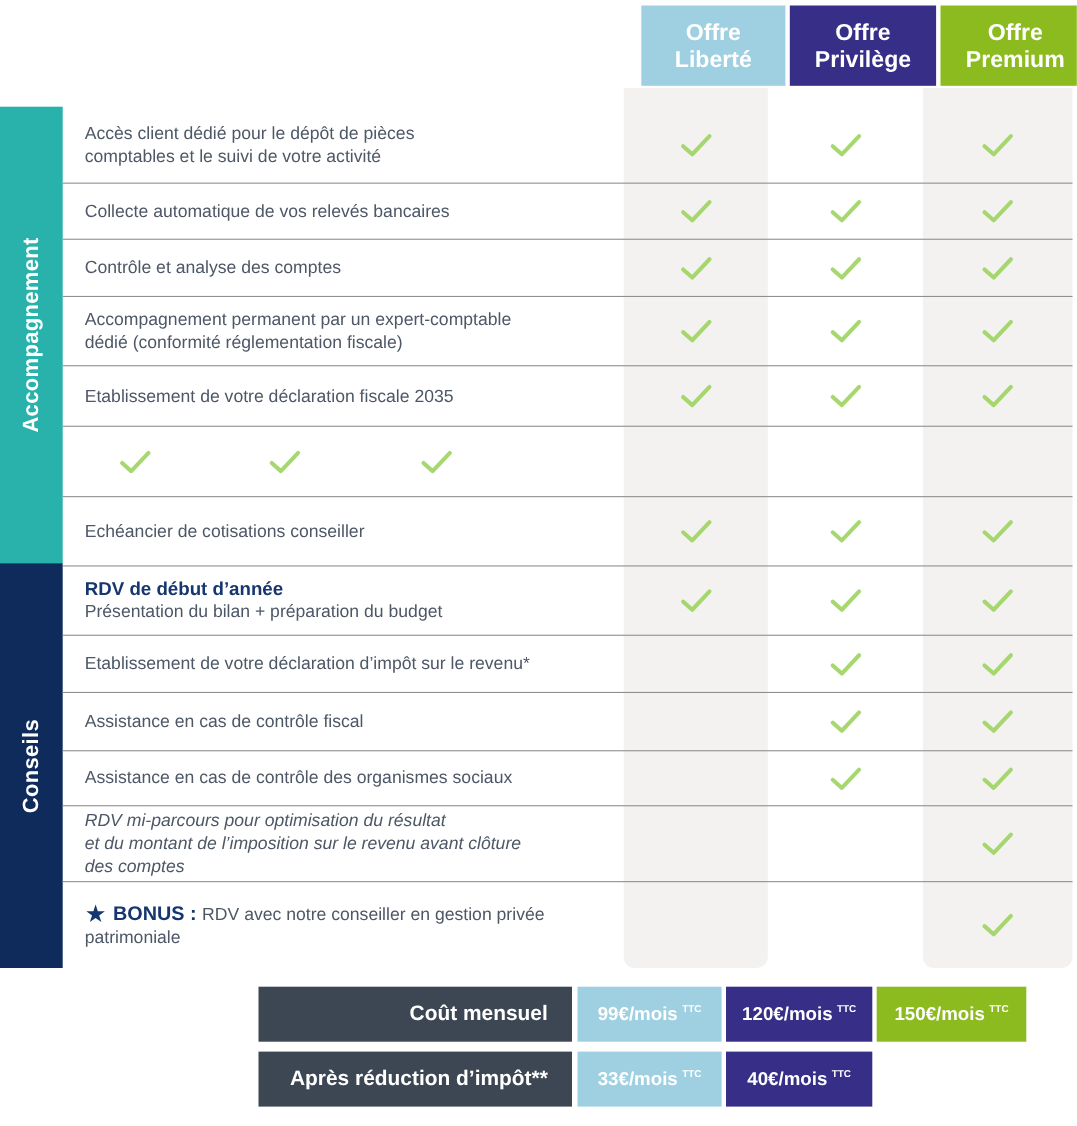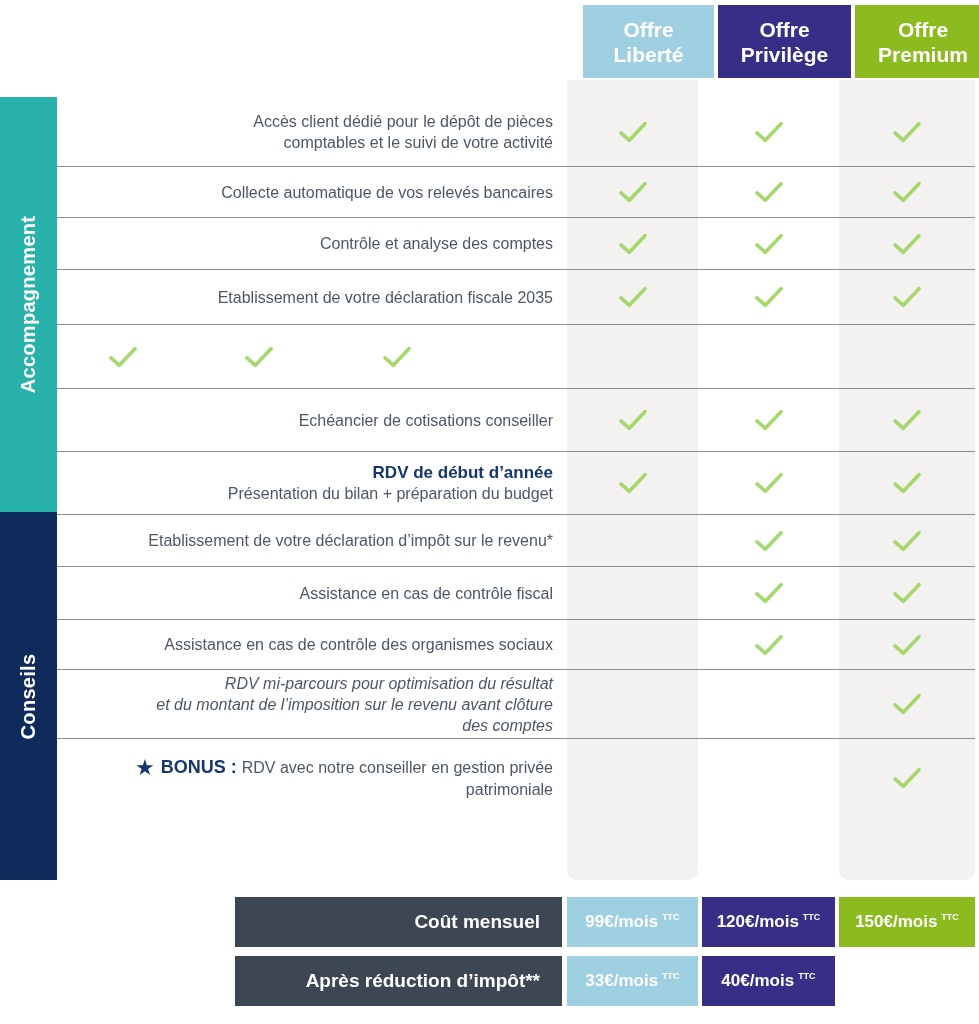--- a/index.html
+++ b/index.html
@@ -26,41 +26,41 @@
   .colbg2{left:839px;width:136px;}
 
   
   .side{position:absolute;left:0;width:57px;display:flex;align-items:center;justify-content:center;}
   .side0{top:97px;height:415px;background:var(--teal);}
   .side1{top:512px;height:368px;background:var(--navy);}
   .side span{transform:rotate(-90deg);white-space:nowrap;color:#fff;font-weight:bold;font-size:20px;letter-spacing:.3px;}
 
   
   .rows{position:absolute;left:57px;top:97px;width:918px;}
-  .row{display:flex;box-sizing:border-box;border-bottom:1px solid var(--rowline);text-align:right;}
+  .row{display:flex;box-sizing:border-box;border-bottom:1px solid var(--rowline);}
   .row.last{border-bottom:none;}
   .feature{width:510px;box-sizing:border-box;padding:0 14px 0 20px;display:flex;
            flex-direction:column;justify-content:center;color:var(--text);
            font-size:16px;line-height:21px;}
   .row-title{font-weight:bold;color:var(--titlenavy);font-size:17px;}
   .row-text{white-space:pre-line;}
   .inline-wrap{display:block;}
   .inline-wrap .row-title{display:inline;font-size:18px;}
   .star{display:inline-block;color:var(--titlenavy);font-size:22px;margin-right:6px;
         vertical-align:-2px;line-height:1;}
   .cell{display:flex;align-items:center;justify-content:center;box-sizing:border-box;}
   .c0{width:131px;margin-right:4px;}
   .c1{width:133px;margin-right:4px;}
   .c2{width:136px;}
 
   
   .price-row{position:absolute;left:235px;height:50px;display:flex;}
   .price-row.pr0{top:897px;}
   .price-row.pr1{top:956px;}
-  .price-label{width:327px;background:var(--slate);color:#fff;font-weight:bold;font-size:19px;
+  .price-label{width:285px;background:var(--slate);color:#fff;font-weight:bold;font-size:19px;
                display:flex;align-items:center;justify-content:flex-end;
                padding-right:22px;box-sizing:border-box;}
   .price-box{display:flex;align-items:center;justify-content:center;color:#fff;
              font-weight:bold;font-size:17px;box-sizing:border-box;}
   .pb0{margin-left:5px;width:131px;background:var(--lightblue);}
   .pb1{margin-left:4px;width:133px;background:var(--indigo);}
   .pb2{margin-left:4px;width:136px;background:var(--green);}
   .pb-empty{background:transparent;}
   .ttc{font-size:9px;font-weight:bold;margin-left:4px;transform:translateY(-5px);}
 </style>
@@ -147,20 +147,41 @@
           <svg viewBox="0 0 32 26" width="30" height="24">
             <path d="M3 14 L12 22 L29 4" fill="none" stroke="#9cd45f" stroke-width="4" stroke-linecap="round" stroke-linejoin="round" opacity="0.9"></path>
           </svg>
         </div>
         <div class="cell c2">
           <svg viewBox="0 0 32 26" width="30" height="24">
             <path d="M3 14 L12 22 L29 4" fill="none" stroke="#9cd45f" stroke-width="4" stroke-linecap="round" stroke-linejoin="round" opacity="0.9"></path>
           </svg>
         </div>
       </div>
+      <div class="row" style="height: 63px;">
+        <div class="feature">
+          <div class="row-text">Accompagnement permanent par un expert-comptable
+dédié (conformité réglementation fiscale)</div>
+        </div>
+        <div class="cell c0">
+          <svg viewBox="0 0 32 26" width="30" height="24">
+            <path d="M3 14 L12 22 L29 4" fill="none" stroke="#9cd45f" stroke-width="4" stroke-linecap="round" stroke-linejoin="round" opacity="0.9"></path>
+          </svg>
+        </div>
+        <div class="cell c1">
+          <svg viewBox="0 0 32 26" width="30" height="24">
+            <path d="M3 14 L12 22 L29 4" fill="none" stroke="#9cd45f" stroke-width="4" stroke-linecap="round" stroke-linejoin="round" opacity="0.9"></path>
+          </svg>
+        </div>
+        <div class="cell c2">
+          <svg viewBox="0 0 32 26" width="30" height="24">
+            <path d="M3 14 L12 22 L29 4" fill="none" stroke="#9cd45f" stroke-width="4" stroke-linecap="round" stroke-linejoin="round" opacity="0.9"></path>
+          </svg>
+        </div>
+      </div>
       <div class="row" style="height: 55px;">
         <div class="feature">
           <div class="row-text">Etablissement de votre déclaration fiscale 2035</div>
         </div>
         <div class="cell c0">
           <svg viewBox="0 0 32 26" width="30" height="24">
             <path d="M3 14 L12 22 L29 4" fill="none" stroke="#9cd45f" stroke-width="4" stroke-linecap="round" stroke-linejoin="round" opacity="0.9"></path>
           </svg>
         </div>
         <div class="cell c1">

